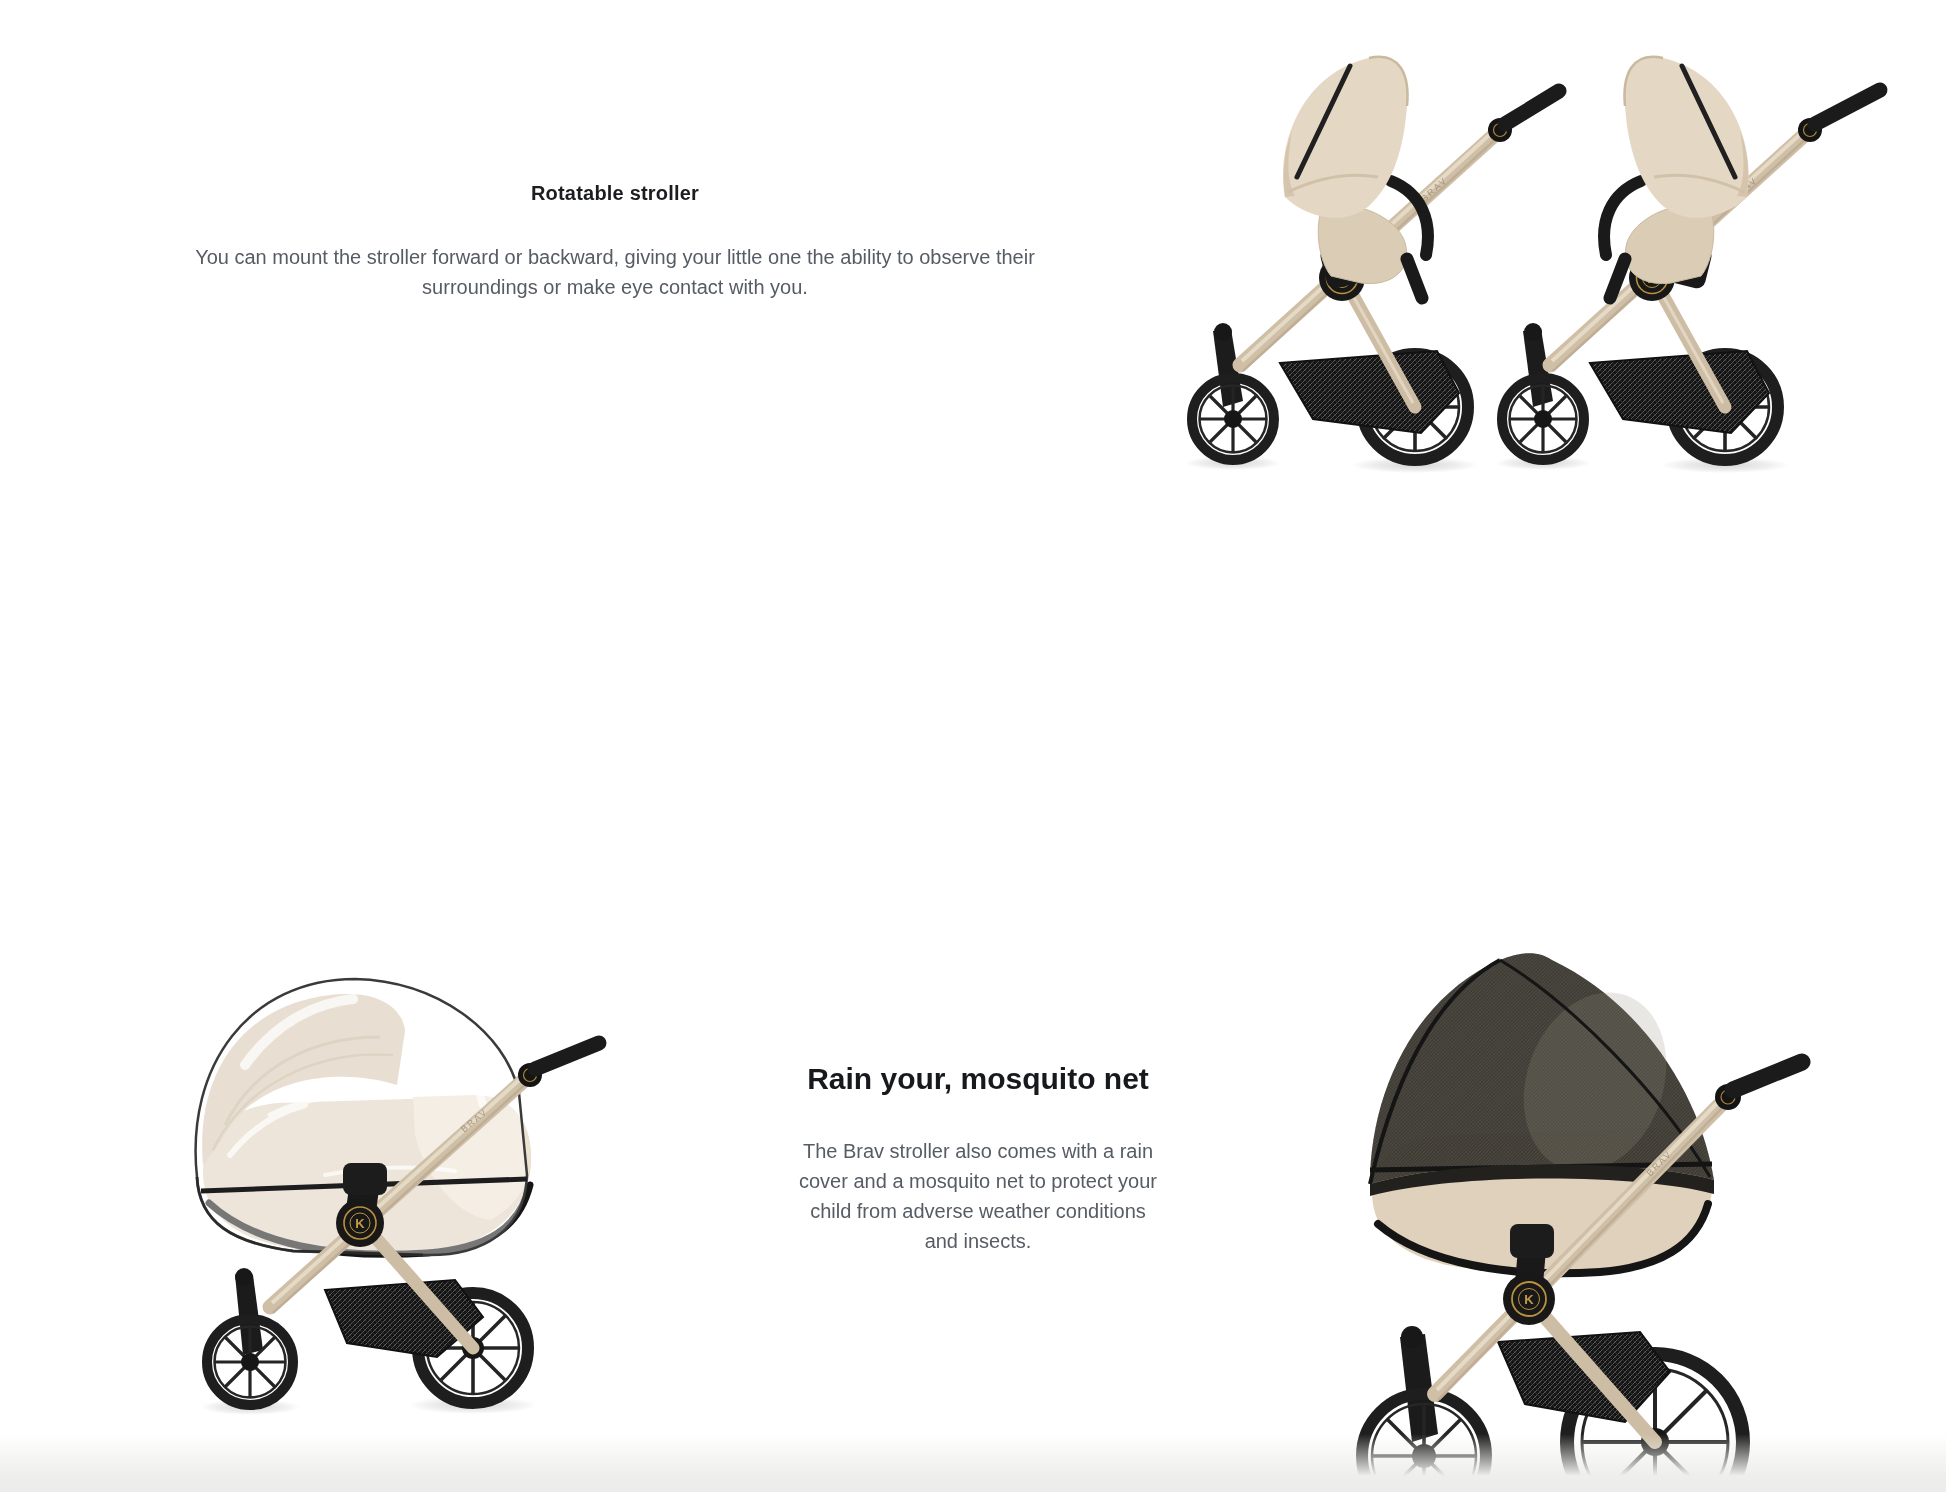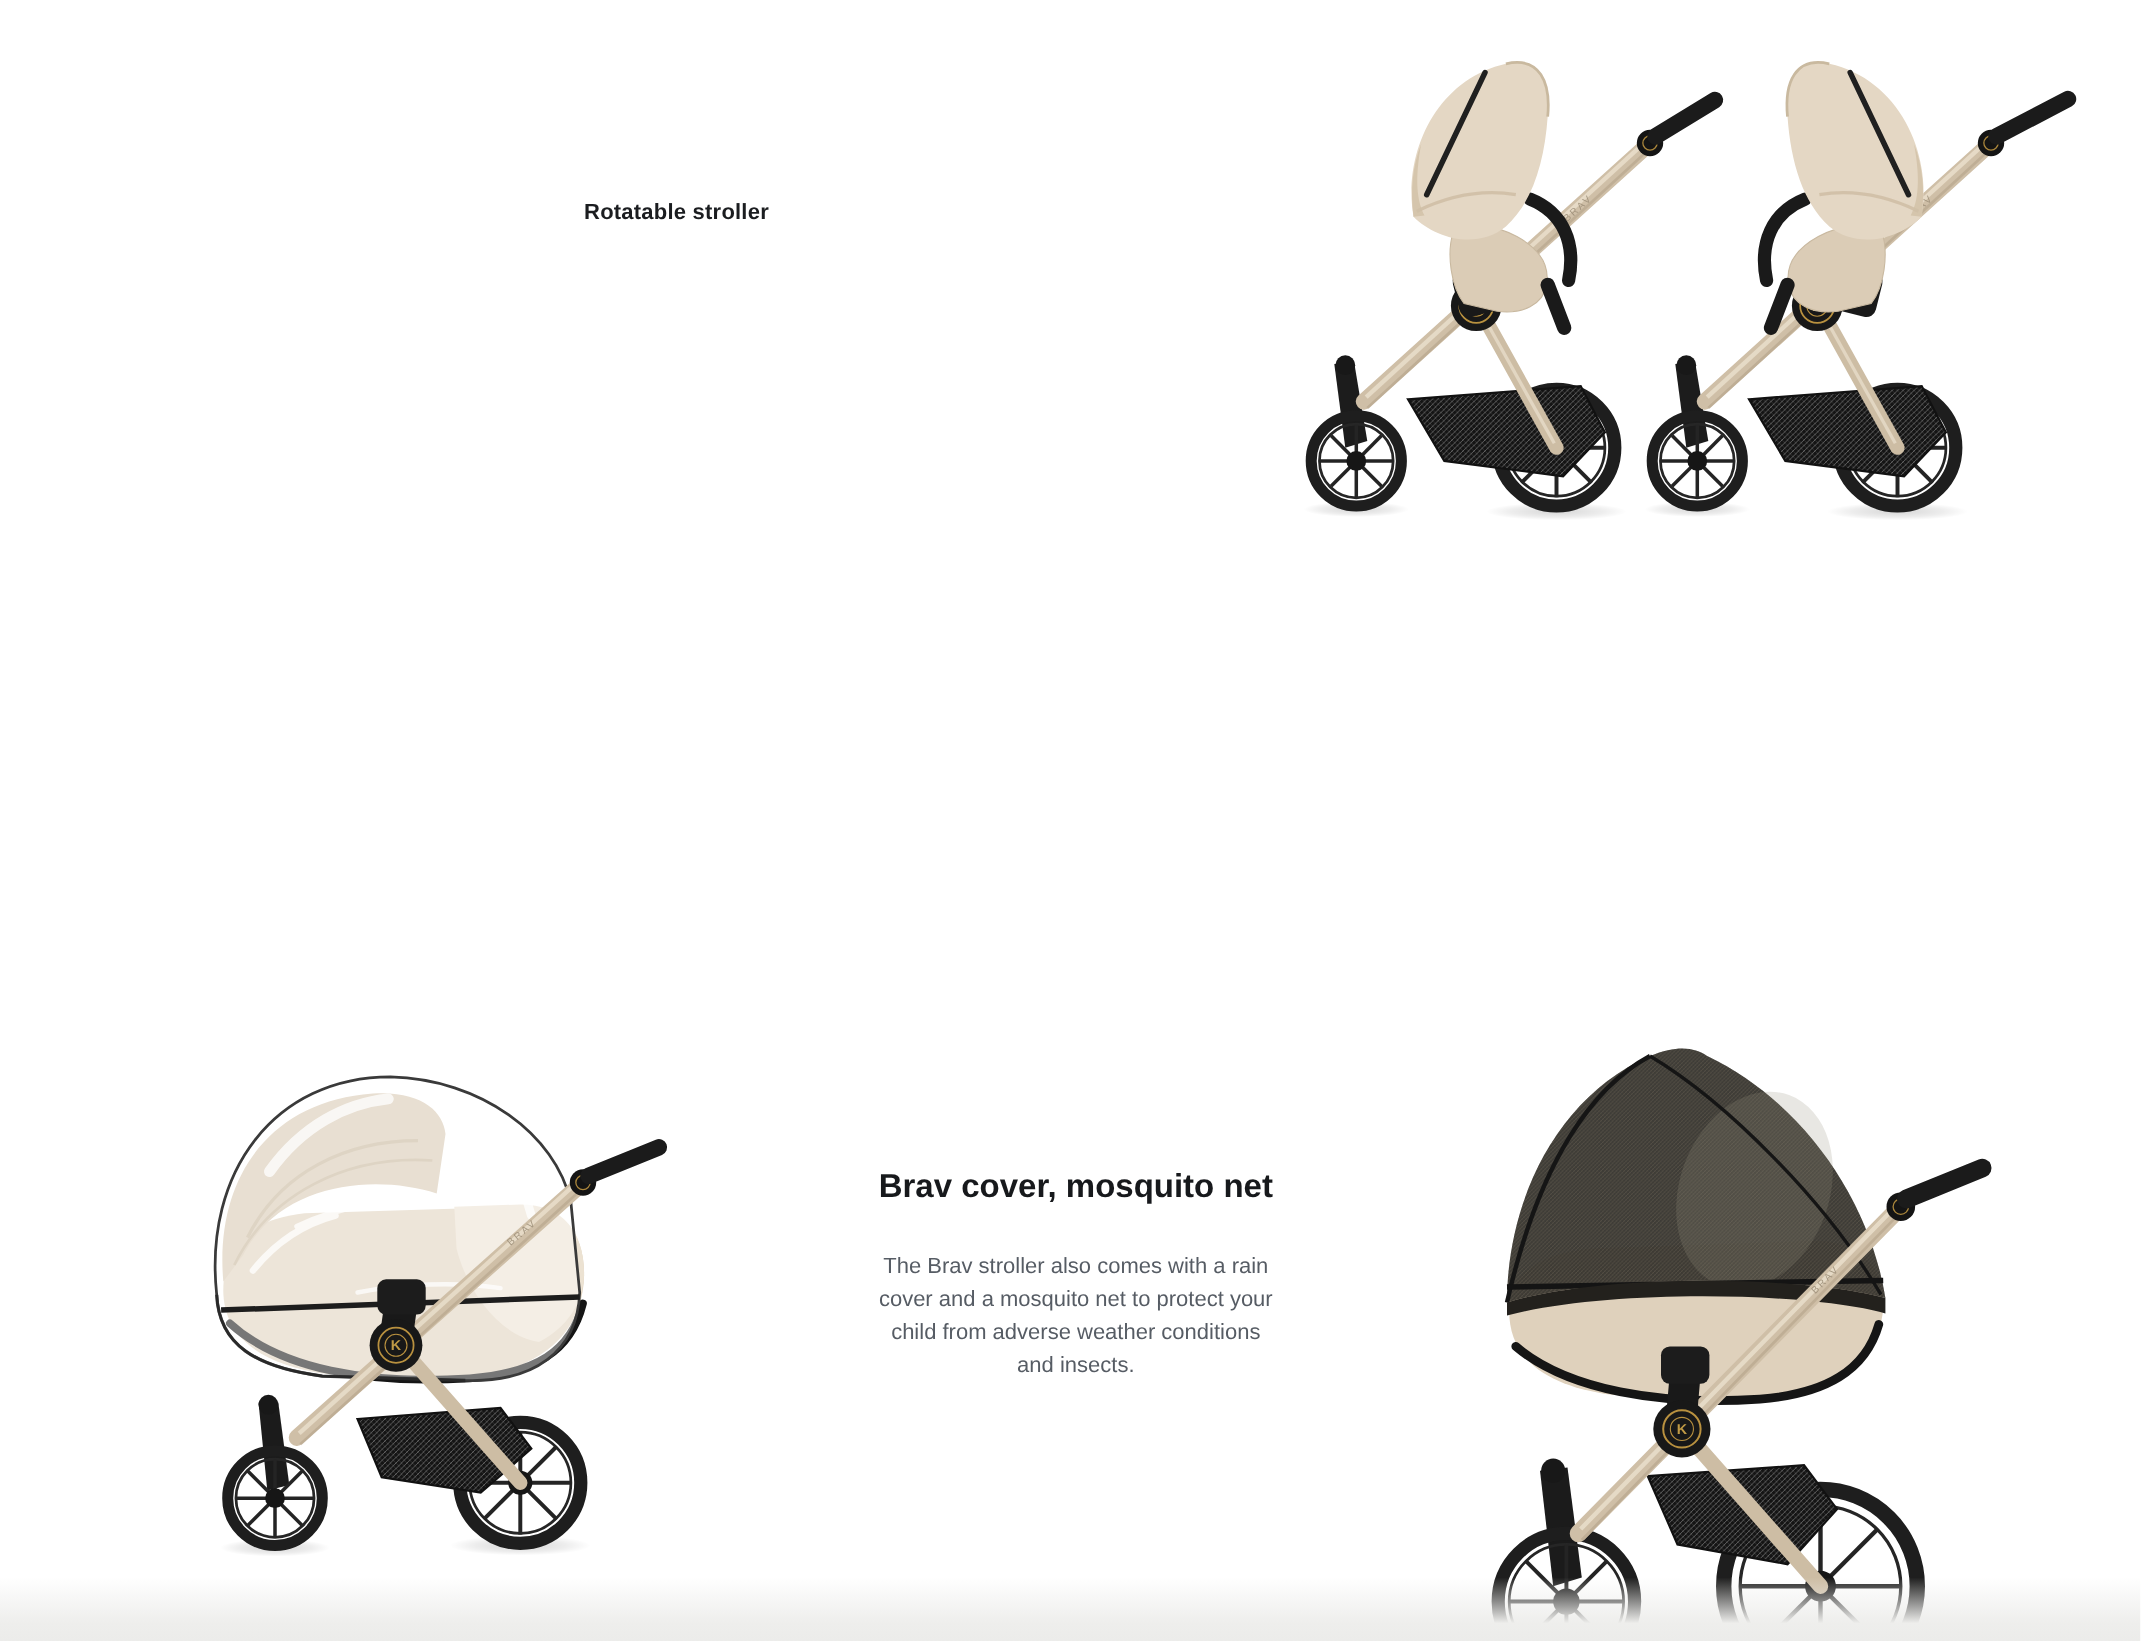--- a/index.html
+++ b/index.html
@@ -32,20 +32,22 @@
   .emblem{font-size:13px;font-weight:bold;fill:#c09a45;text-anchor:middle;}
   .tube-label{font-size:9px;letter-spacing:2px;fill:#9b8d77;text-anchor:middle;opacity:.85;}
 </style>
 </head>
 <body>
 
 <div class="page">
 
   <div class="copy copy-top">
     <h3>Rotatable stroller</h3>
+    <p>You can mount the stroller forward or backward, giving your little one the ability to observe their
+surroundings or make eye contact with you.</p>
   </div>
 
   <figure class="fig fig-seat-rear">
     <svg width="390" height="440" viewBox="0 0 390 440">
       <defs>
         <radialGradient id="aSh" cx="50%" cy="50%" r="50%">
           <stop offset="0%" stop-color="#000" stop-opacity=".16"></stop>
             <stop offset="65%" stop-color="#000" stop-opacity=".07"></stop>
             <stop offset="100%" stop-color="#000" stop-opacity="0"></stop>
         </radialGradient>
@@ -282,21 +284,21 @@
         <circle cx="185" cy="278" r="10" fill="none" stroke="#b9913f" stroke-width="1"></circle>
         <text class="emblem" x="185" y="282.5">K</text>
       </g>
       <circle cx="355" cy="130" r="12" fill="#141414"></circle>
       <circle cx="355" cy="130" r="6.5" fill="none" stroke="#a9853b" stroke-width="1.2"></circle>
       <line x1="360" y1="124" x2="424" y2="98" stroke="#1b1b1b" stroke-width="15" stroke-linecap="round"></line>
     </svg>
   </figure>
 
   <div class="copy copy-bottom">
-    <h3>Brav cover, mosquito net</h3>
+    <h3>Rain your, mosquito net</h3>
     <p>The Brav stroller also comes with a rain
 cover and a mosquito net to protect your
 child from adverse weather conditions
 and insects.</p>
   </div>
 
   <figure class="fig fig-net">
     <svg width="480" height="560" viewBox="0 0 480 560">
       <defs>
         <pattern id="dMesh" width="5" height="5" patternUnits="userSpaceOnUse">

